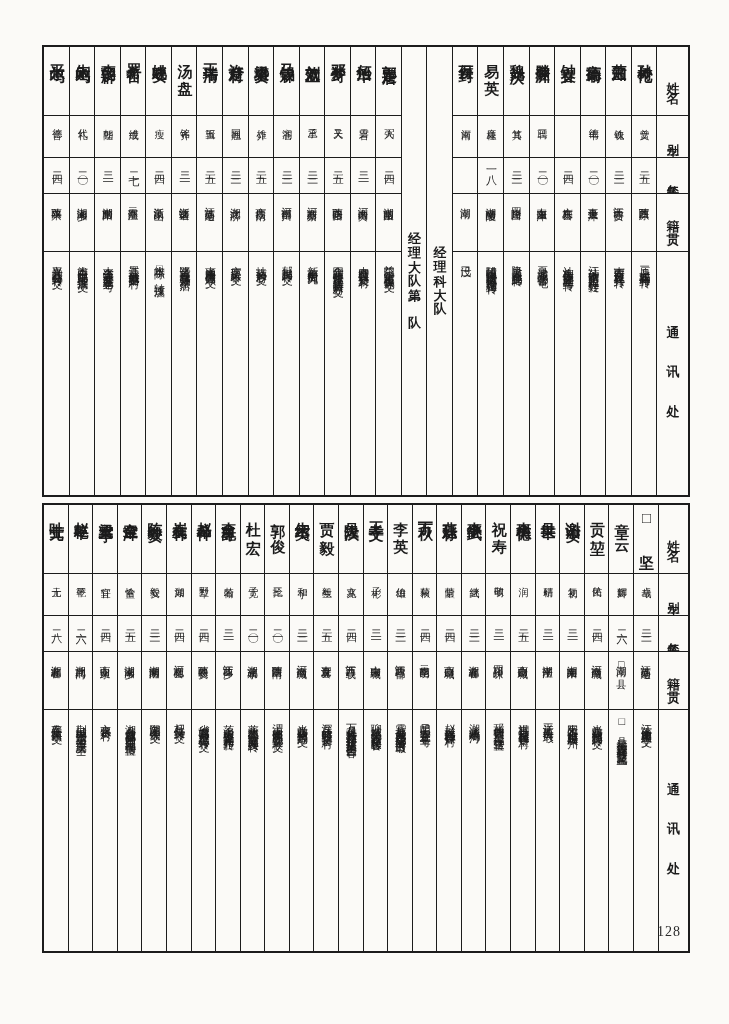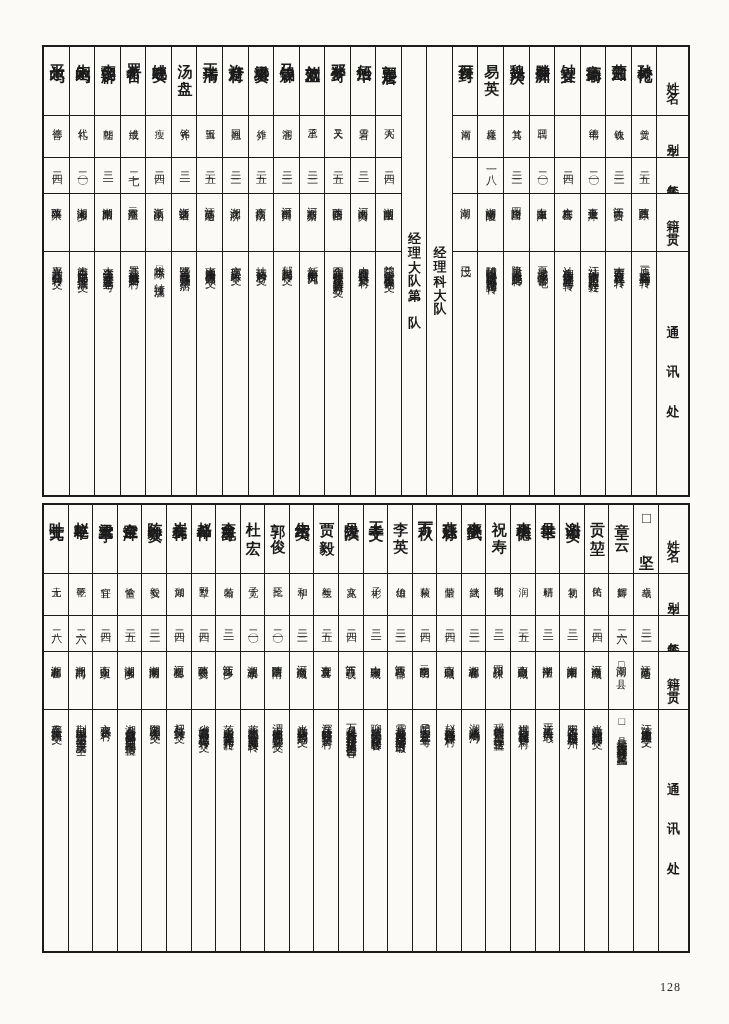--- a/index.html
+++ b/index.html
@@ -70,22 +70,22 @@
   .col.header .zi     .vt{letter-spacing:3px;font-size:12px;}
   .col.header .age    .vt{letter-spacing:2px;font-size:12px;}
   .col.header .native .vt{letter-spacing:13px;}
   .col.header .addr   .vt{letter-spacing:40px;}
   
   .col.section .c{height:100%;align-items:center;justify-content:center;padding-top:0;border-top:none;}
   .col.section .vt{font-size:13px;font-weight:bold;letter-spacing:14px;}
   
   .pagenum{
     position:absolute;
-    top:980px;right:48px;
-    font-size:12px;
+    top:924px;right:48px;
+    font-size:14px;
     letter-spacing:1px;
     color:#2a2a2a;
   }
 </style>
 </head>
 <body>
 
 <div class="page">
   <div class="content">
     <div class="rtable t0" id="table-0">

